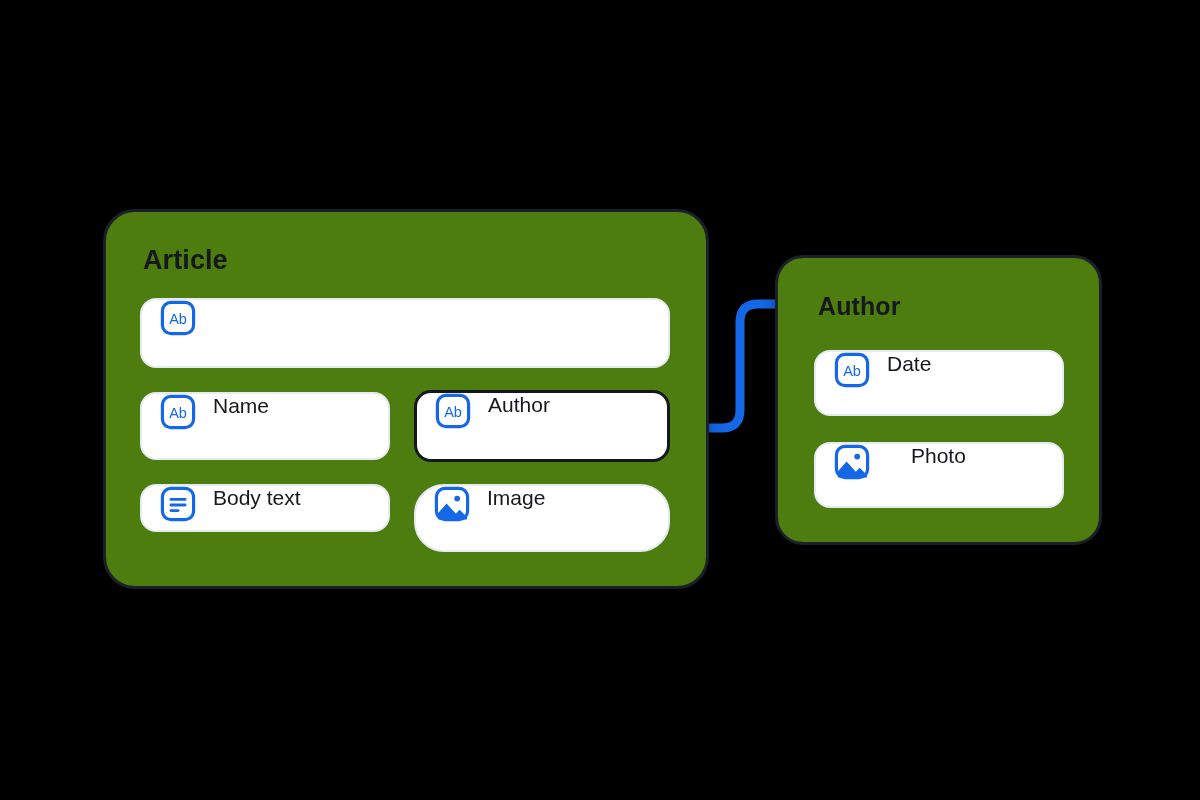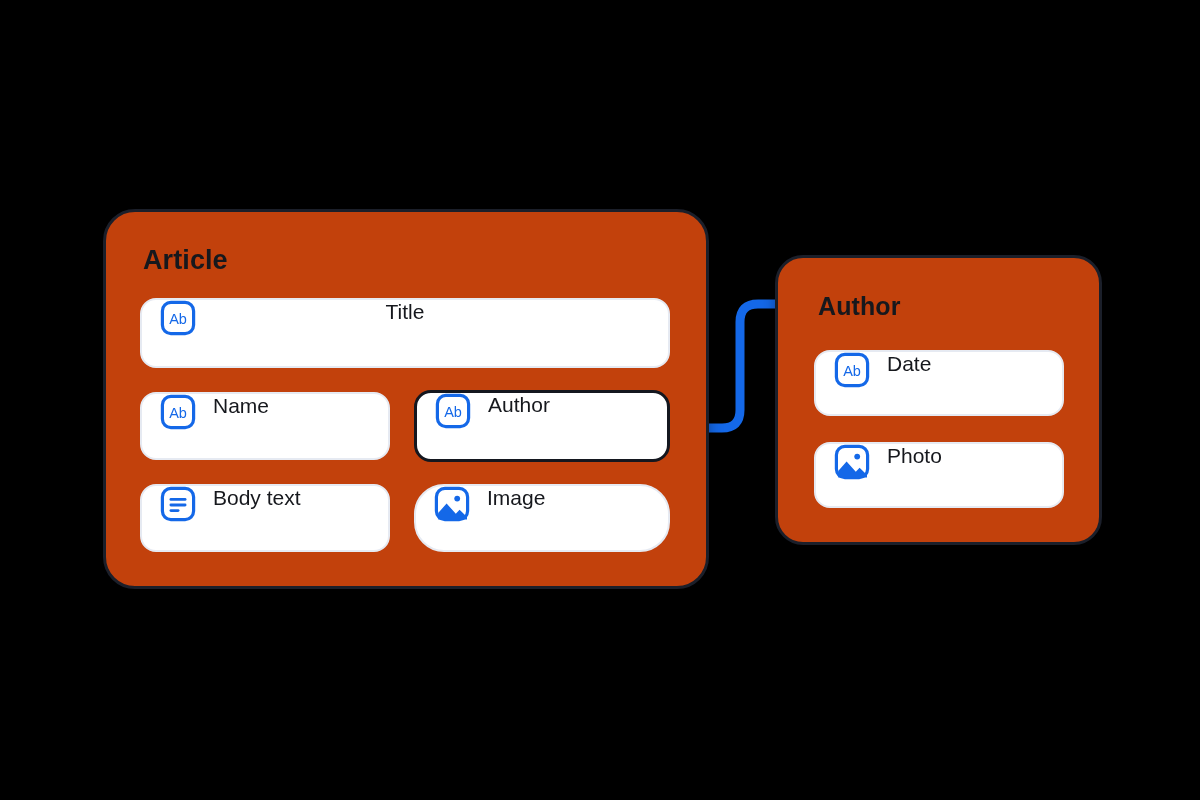--- a/index.html
+++ b/index.html
@@ -19,21 +19,21 @@
     position: absolute;
     inset: 0;
     width: 1200px;
     height: 800px;
     background: #000000;
   }
 
   
   .card {
     position: absolute;
-    background: #c2410c;
+    background: #4d7c0f;
     border: 3px solid #1b1f2a;
     border-radius: 30px;
     box-sizing: border-box;
     box-shadow: 0 6px 14px rgba(0,0,0,0.35);
   }
 
   #card-article {
     left: 103px;
     top: 209px;
     width: 606px;
@@ -102,26 +102,26 @@
     margin-left: 0;
     flex: 1 1 auto;
     text-align: center;
     padding-right: 54px;
   }
 
   
   #f-title  { left: 34px;  top: 86px;  width: 530px; height: 70px; }
   #f-date   { left: 34px;  top: 180px; width: 250px; height: 68px; }
   #f-author { left: 308px; top: 178px; width: 256px; height: 72px; }
-  #f-body   { left: 34px;  top: 272px; width: 250px; height: 68px; }
+  #f-body   { left: 34px;  top: 272px; width: 250px; height: 48px; }
   #f-image  { left: 308px; top: 272px; width: 256px; height: 68px; border-radius: 30px; }
 
   
   #f-name  { left: 36px; top: 92px;  width: 250px; height: 66px; }
-  #f-photo { left: 36px; top: 184px; width: 250px; height: 66px; }
+  #f-photo { left: 36px; top: 184px; width: 250px; height: 66px; gap: 24px; }
 
   
   #connector {
     position: absolute;
     left: 0;
     top: 0;
     width: 1200px;
     height: 800px;
     pointer-events: none;
   }
@@ -138,21 +138,20 @@
   </svg>
 
   <div class="card" id="card-article">
     <div class="card-title">Article</div>
 
     <div class="field centered" id="f-title">
       <svg class="ficon" viewBox="0 0 36 36" xmlns="http://www.w3.org/2000/svg">
         <rect x="2.4" y="2.4" width="31.2" height="31.2" rx="8.5" fill="#ffffff" stroke="#1468e8" stroke-width="3.2"></rect>
         <text x="18" y="24.2" text-anchor="middle" fill="#1468e8" font-family="Liberation Sans, sans-serif" font-size="14.5" font-weight="500">Ab</text>
       </svg>
-      <span class="flabel">Title</span>
     </div>
 
     <div class="field" id="f-date">
       <svg class="ficon" viewBox="0 0 36 36" xmlns="http://www.w3.org/2000/svg">
         <rect x="2.4" y="2.4" width="31.2" height="31.2" rx="8.5" fill="#ffffff" stroke="#1468e8" stroke-width="3.2"></rect>
         <text x="18" y="24.2" text-anchor="middle" fill="#1468e8" font-family="Liberation Sans, sans-serif" font-size="14.5" font-weight="500">Ab</text>
       </svg>
       <span class="flabel">Name</span>
     </div>
 

